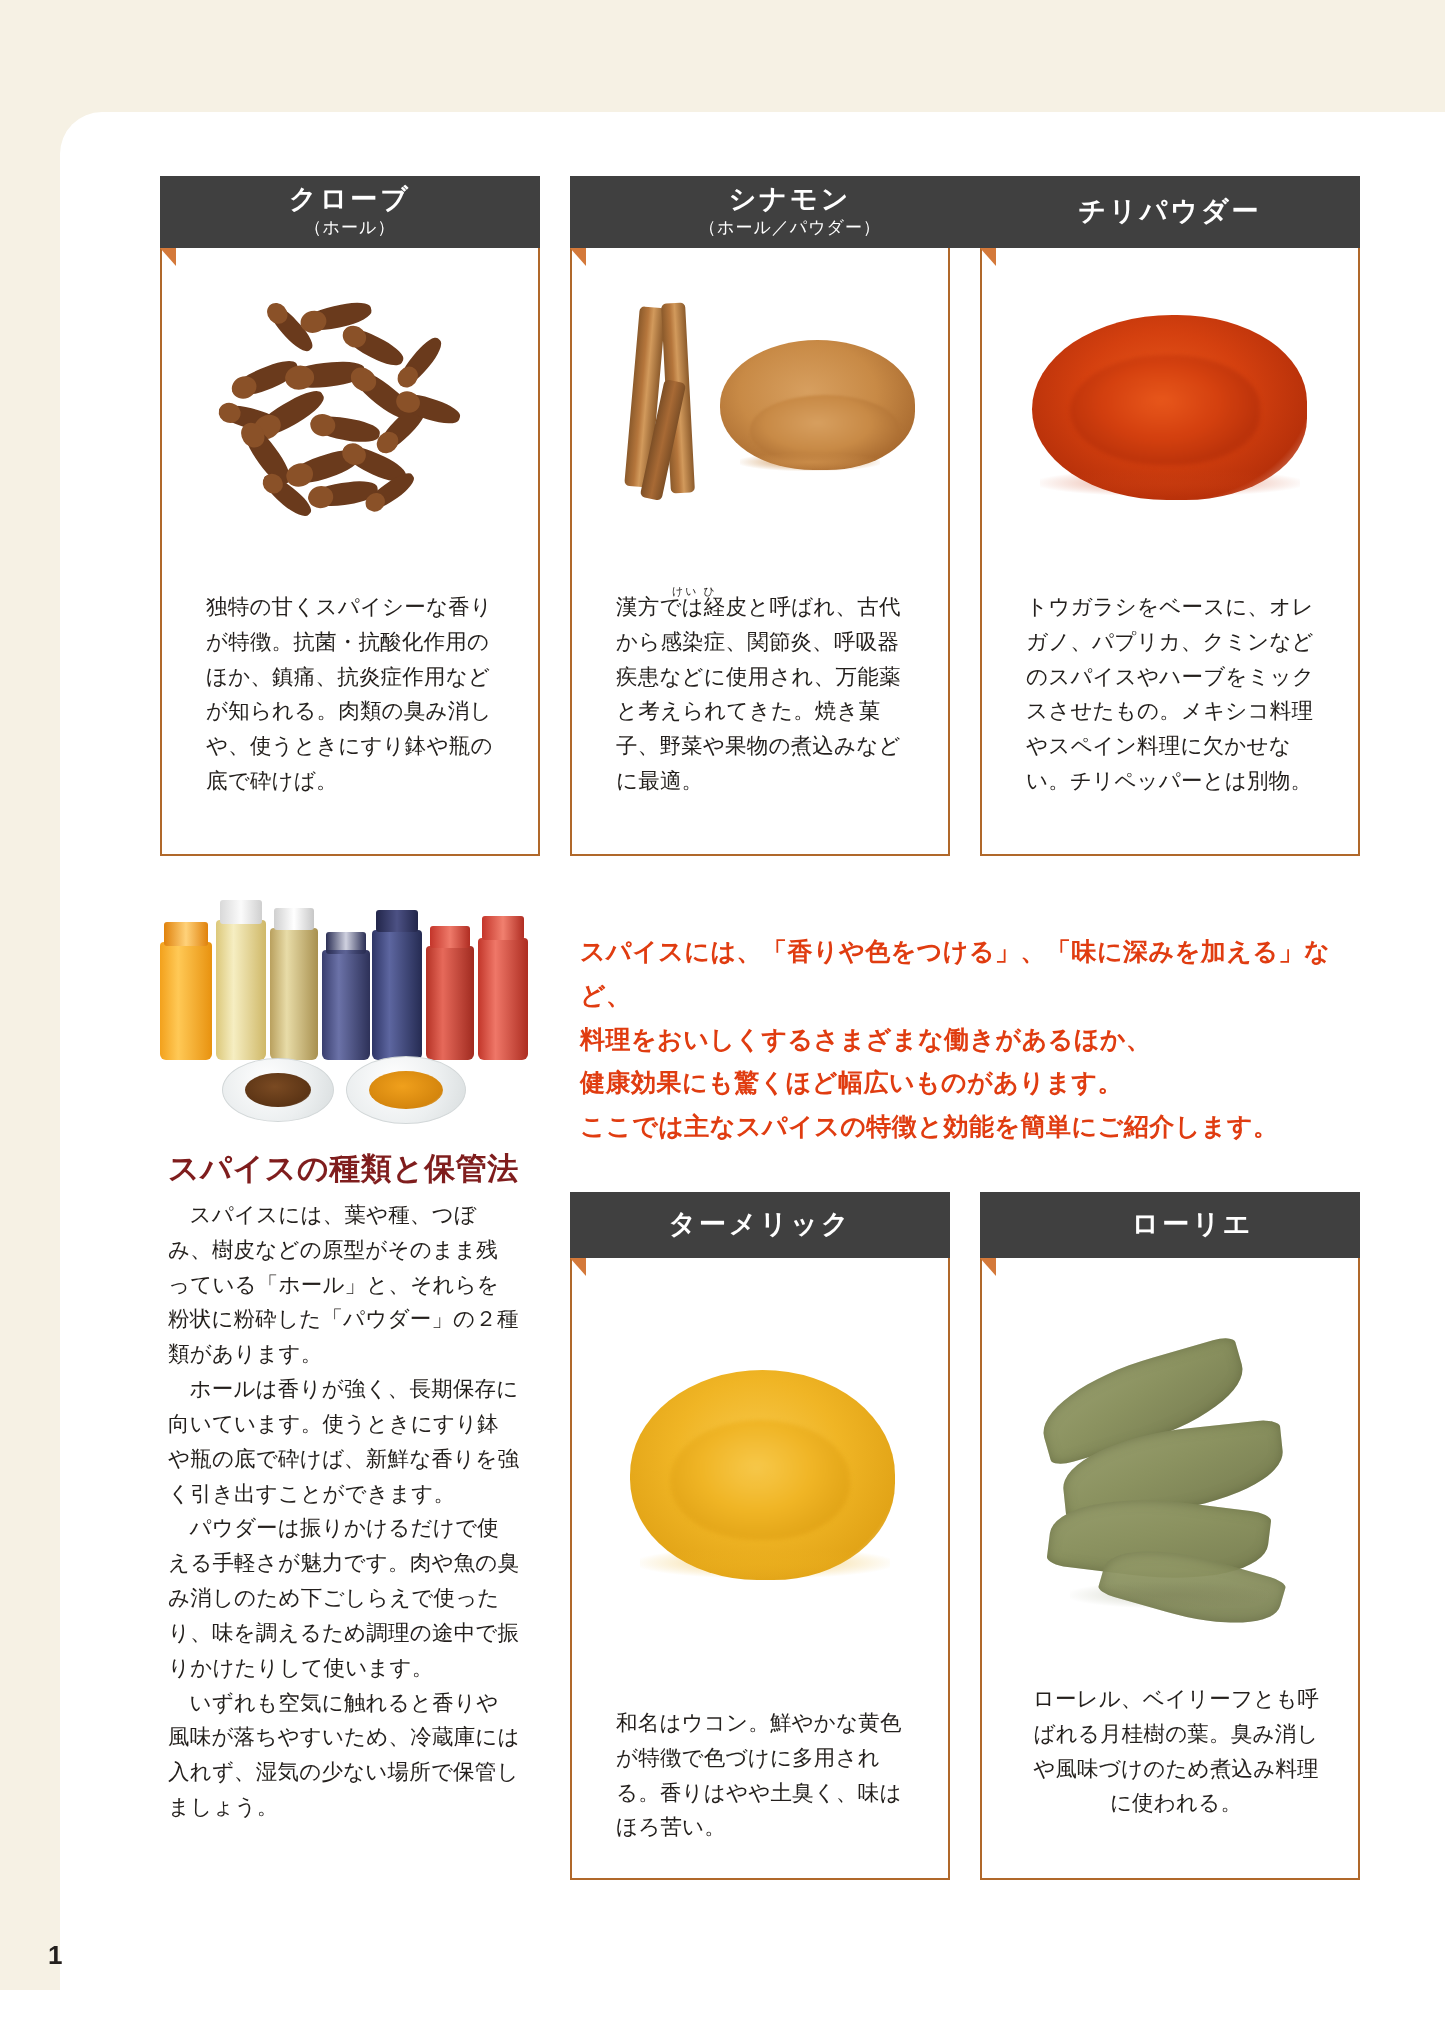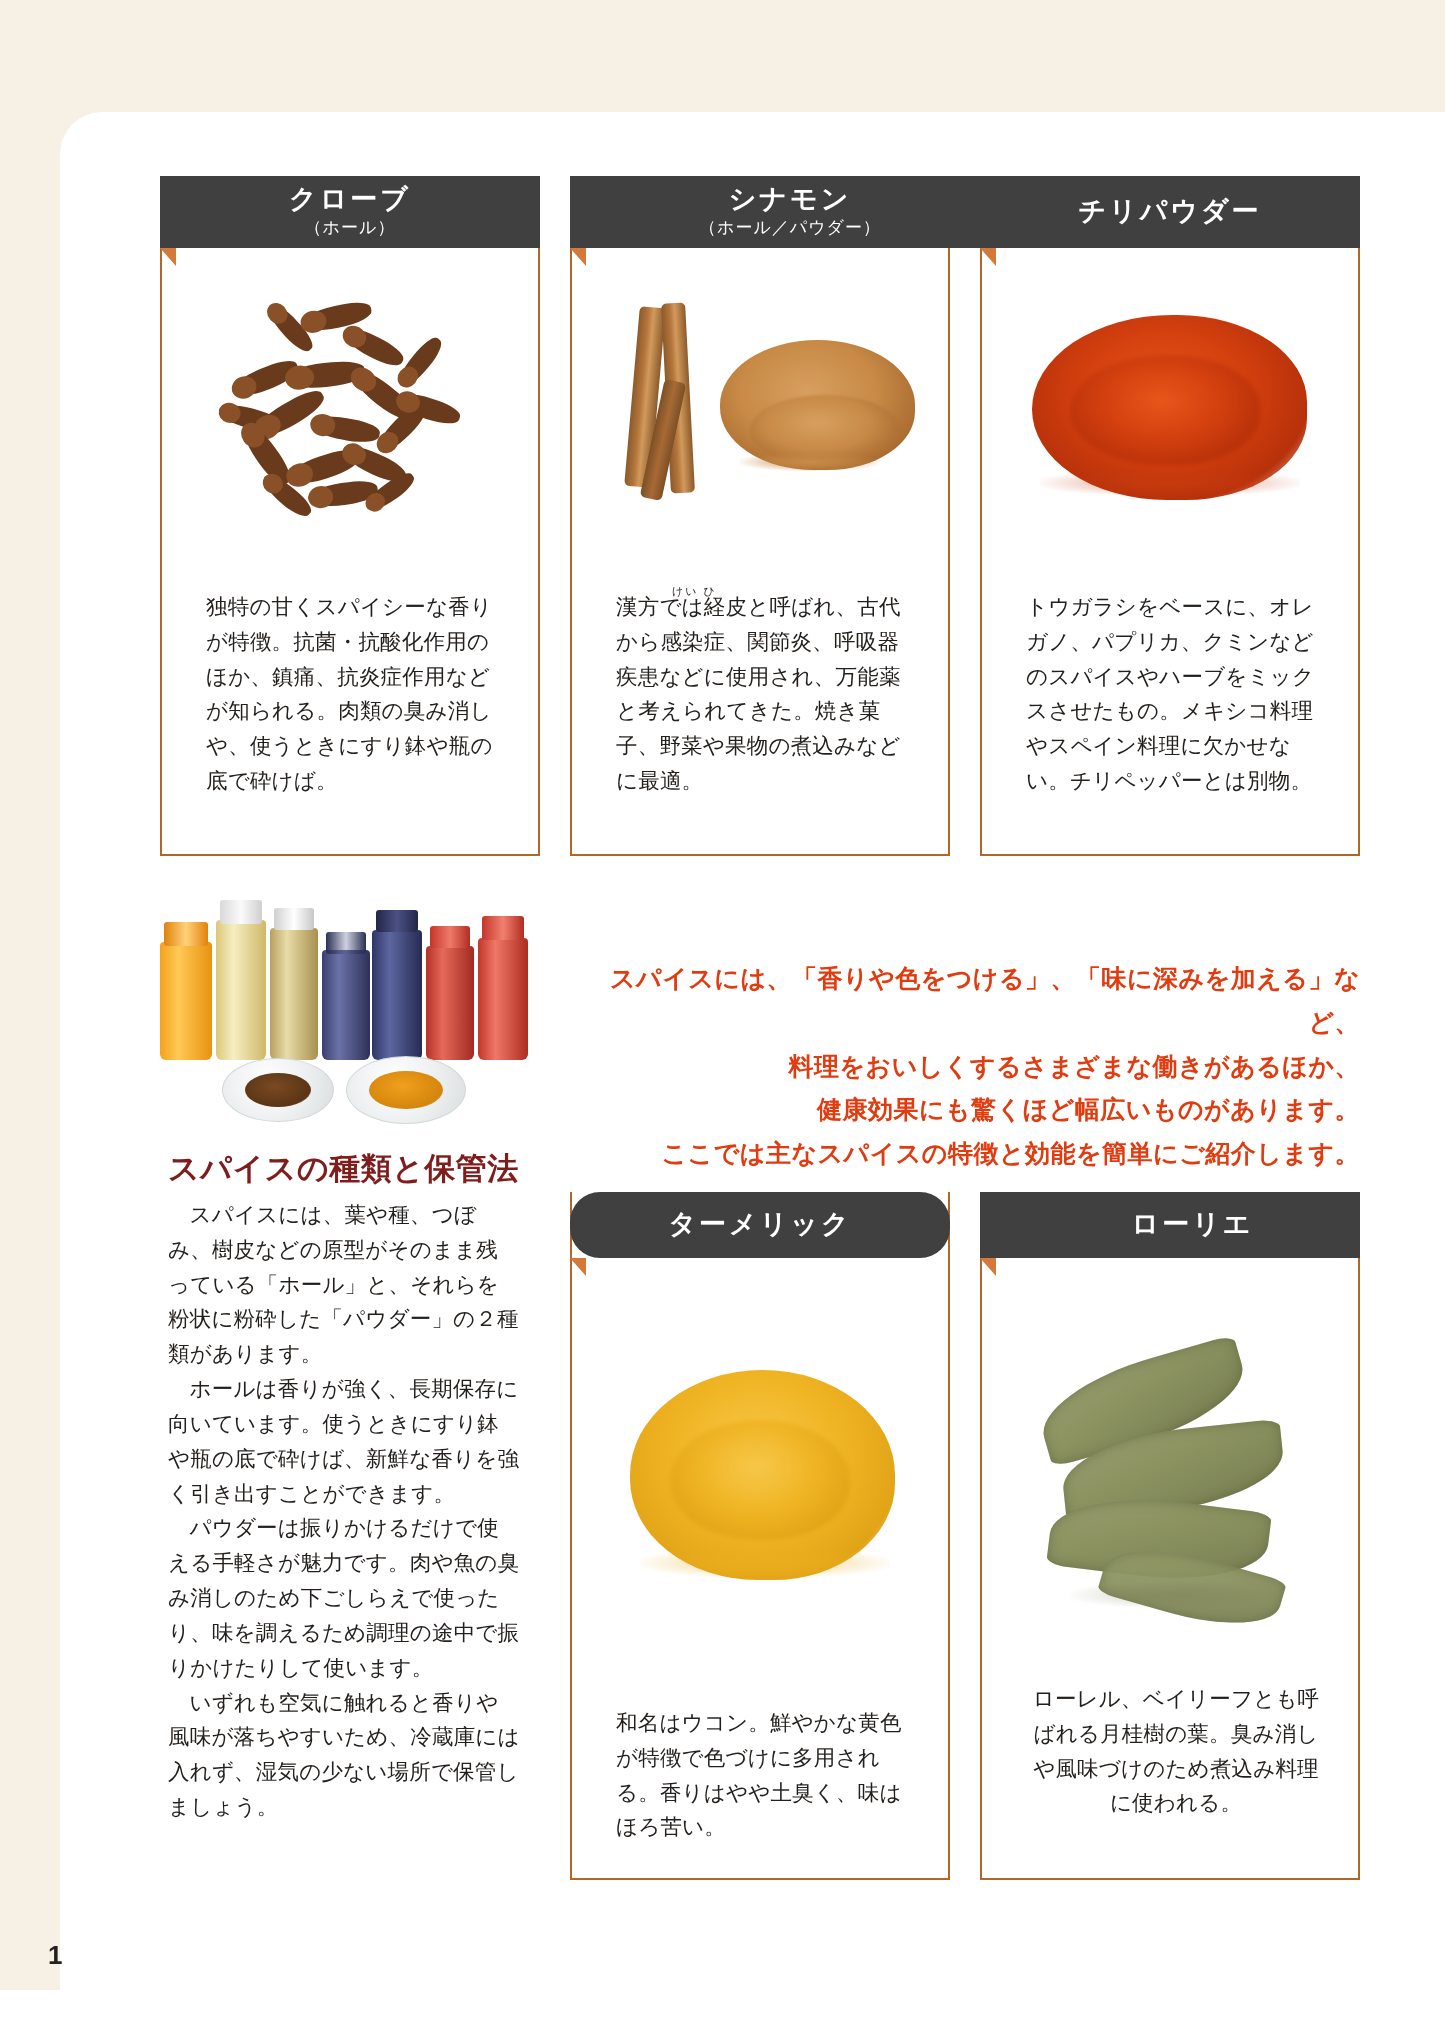--- a/index.html
+++ b/index.html
@@ -169,23 +169,22 @@
     border-radius: 50%;
   }
 
   
   .intro-text {
     position: absolute;
     color: #e03c10;
     font-size: 25px;
     font-weight: bold;
     line-height: 1.75;
-    text-align: right;
+    text-align: left;
     letter-spacing: 0.5px;
-    margin-top: 27px;
   }
 
   
   .article-title {
     position: absolute;
     color: #7f1d1d;
     font-size: 31px;
     font-weight: bold;
     letter-spacing: 0.5px;
   }
@@ -313,21 +312,21 @@
   <div class="article-title" style="left:168px; top:1148px; width:400px;">スパイスの種類と保管法</div>
   <div class="article-body" style="left:168px; top:1198px; width:352px;">
     <p>スパイスには、葉や種、つぼみ、樹皮などの原型がそのまま残っている「ホール」と、それらを粉状に粉砕した「パウダー」の２種類があります。</p>
     <p>ホールは香りが強く、長期保存に向いています。使うときにすり鉢や瓶の底で砕けば、新鮮な香りを強く引き出すことができます。</p>
     <p>パウダーは振りかけるだけで使える手軽さが魅力です。肉や魚の臭み消しのため下ごしらえで使ったり、味を調えるため調理の途中で振りかけたりして使います。</p>
     <p>いずれも空気に触れると香りや風味が落ちやすいため、冷蔵庫には入れず、湿気の少ない場所で保管しましょう。</p>
   </div>
 
   <div class="card" style="left:570px; top:1192px; width:380px; height:688px; border-top:none;">
   </div>
-  <div class="card-header" style="left:570px; top:1192px; width:380px; height:66px;border-radius:30px;">
+  <div class="card-header" style="left:570px; top:1192px; width:380px; height:66px;">
     <div class="title">ターメリック</div>
   </div>
   <div class="hdr-tab" style="left:570px; top:1258px;"></div>
   <div class="img-box" style="left:600px; top:1320px; width:320px; height:340px;">
     <div class="turmeric-powder" style="left:30px; top:50px; width:265px; height:210px;"></div>
     <div class="turmeric-powder" style="left:70px; top:100px; width:180px; height:120px; filter:blur(2px); opacity:.9;"></div>
     <div style="position:absolute; left:40px; top:228px; width:250px; height:30px; background:radial-gradient(ellipse at center, rgba(235,175,30,.6) 0%, rgba(235,175,30,0) 75%);"></div>
   </div>
   <div class="card-text" style="left:616px; top:1682px; width:300px;margin-top:24px;">和名はウコン。鮮やかな黄色が特徴で色づけに多用される。香りはやや土臭く、味はほろ苦い。</div>
 

